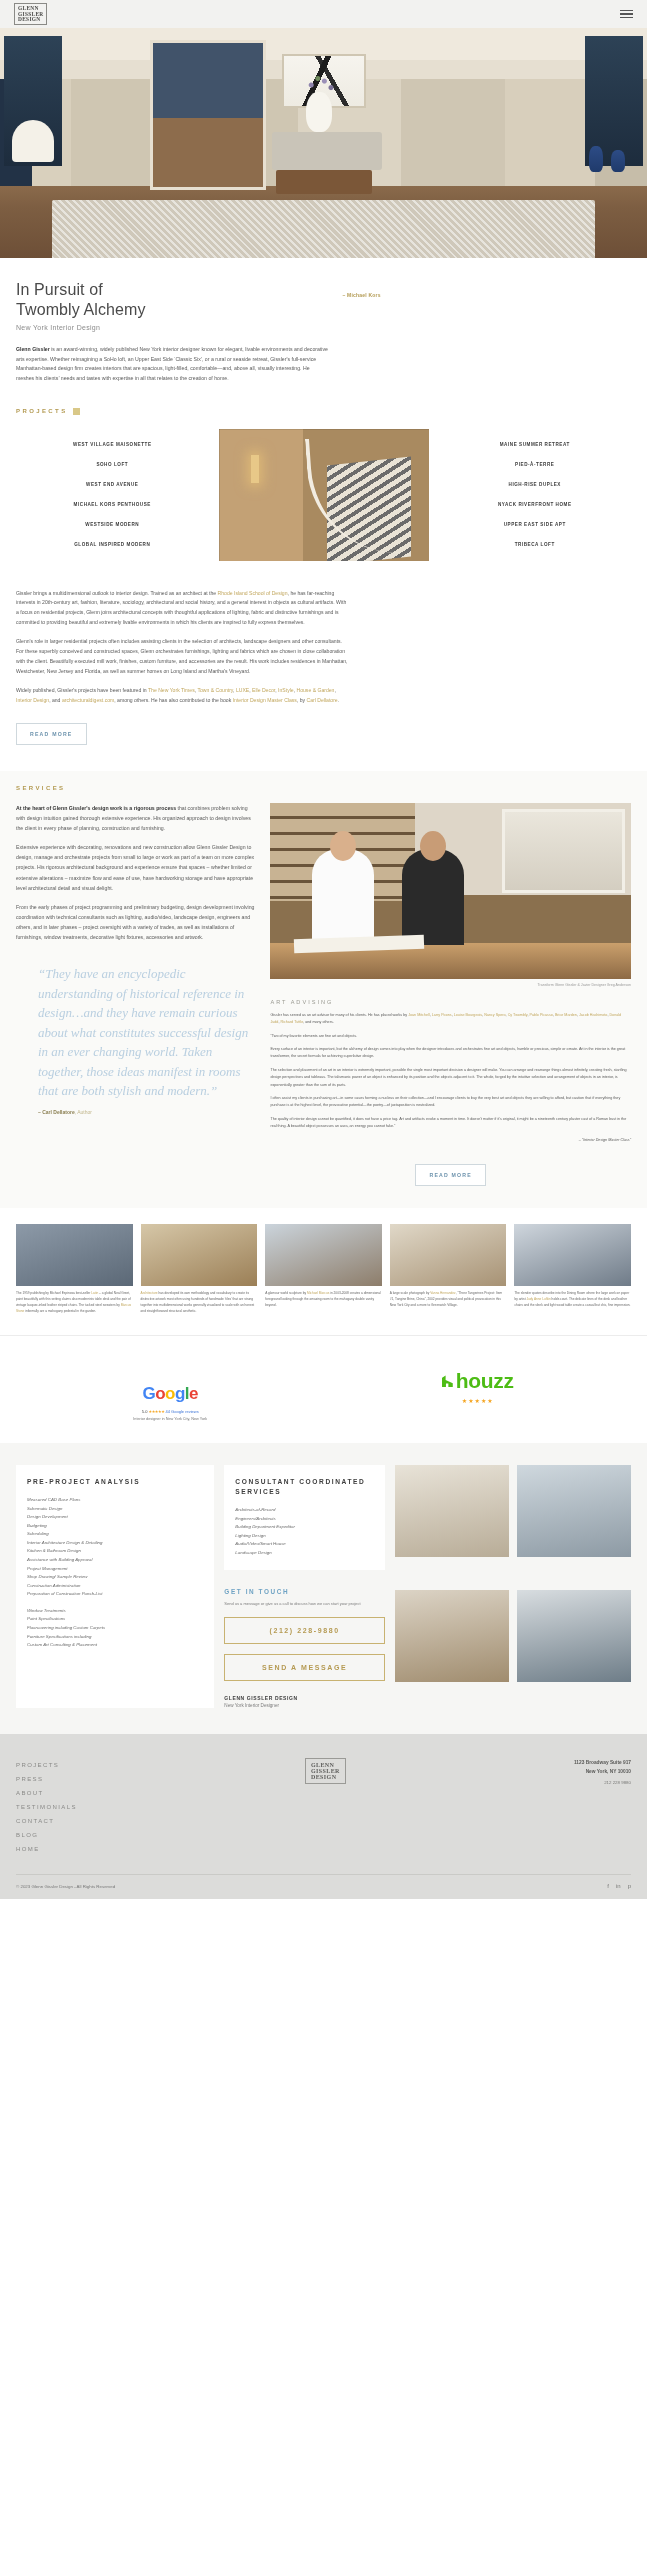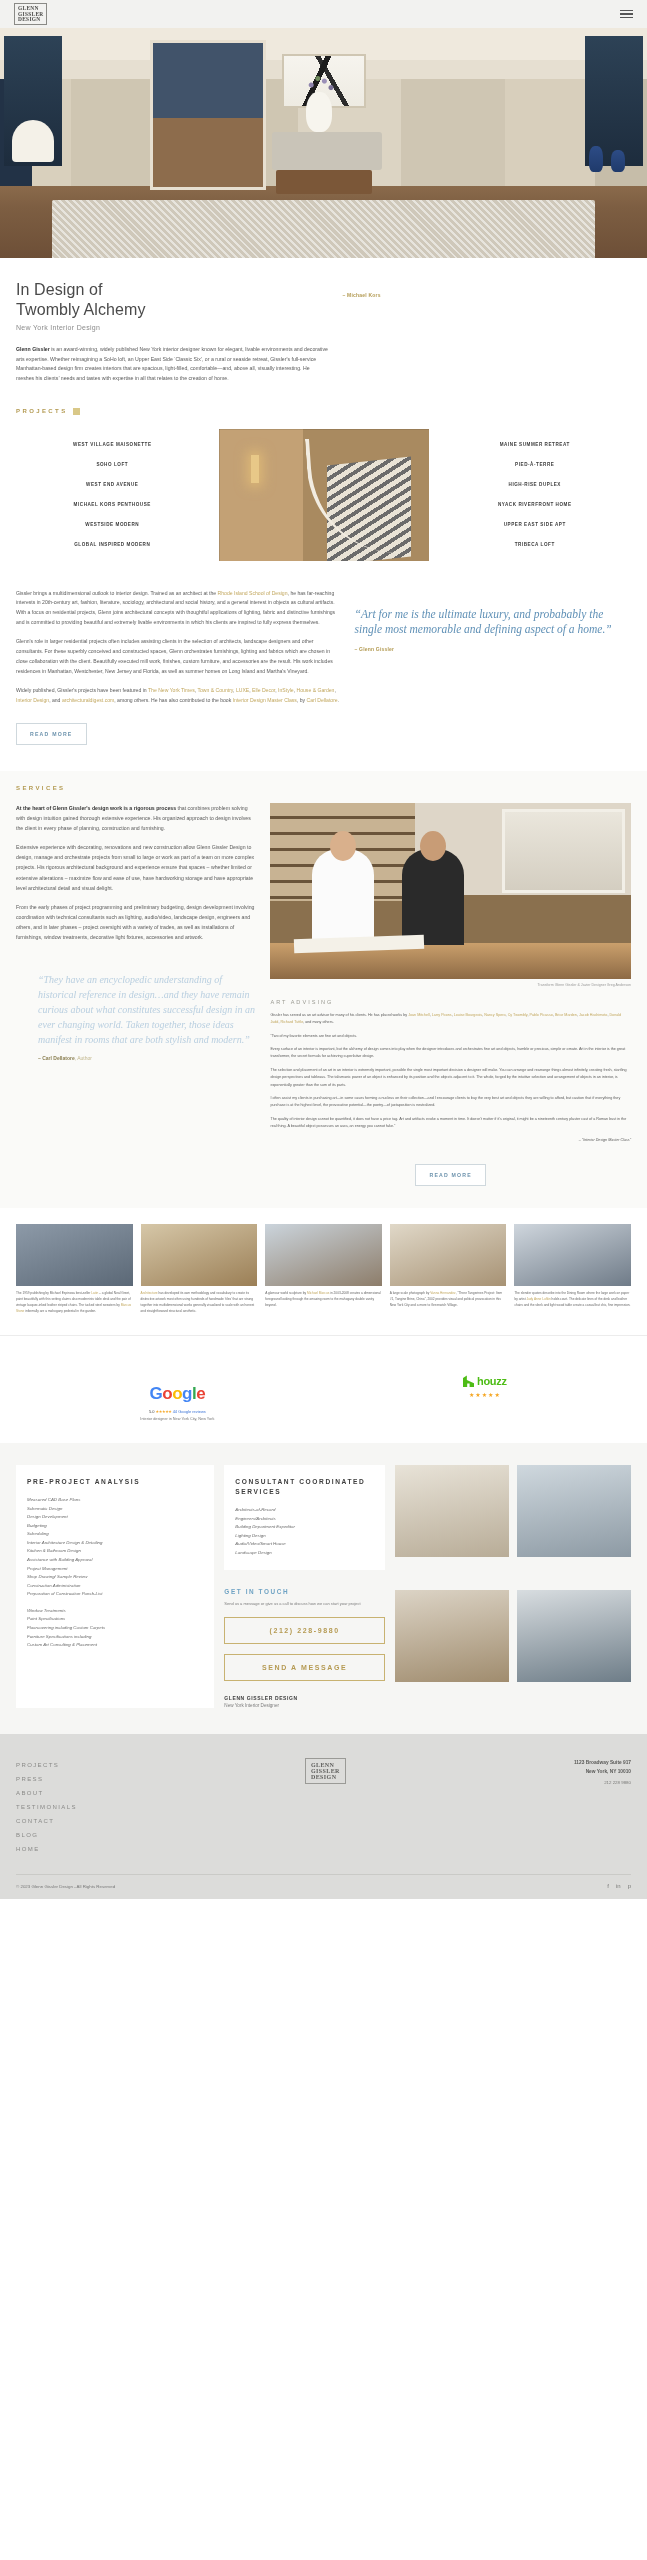--- a/index.html
+++ b/index.html
@@ -187,21 +187,21 @@
   
   .services { background: #fafaf8; padding: 14px 16px 22px 16px; }
   .services-grid { display: flex; gap: 14px; margin-top: 12px; }
   .serv-left { width: 40%; }
   .serv-right { width: 60%; }
   .serv-body { font-size: 5.2px; line-height: 1.95; color: #5a5a5a; }
   .serv-body p { margin-bottom: 9px; }
   .serv-body b { color: #333; font-weight: 700; }
   .serv-quote {
     font-family: "Liberation Serif", serif; font-style: italic;
-    font-size: 10px; line-height: 1.5; color: #b9cfe0; margin-top: 30px; padding-left: 22px;
+    font-size: 13px; line-height: 1.5; color: #b9cfe0; margin-top: 22px; padding-left: 22px;
   }
   .serv-quote-attr { font-size: 5px; color: #c2b68c; margin-top: 8px; padding-left: 22px; }
   .serv-quote-attr b { color: #8c8054; font-weight: 700; }
   .serv-photo {
     height: 176px; position: relative; overflow: hidden;
     background: linear-gradient(180deg,#ded6c8 0 52%, #8a704e 52% 100%);
   }
   .sp-shelf {
     position: absolute; left: 0; top: 0; width: 40%; height: 56%;
     background: repeating-linear-gradient(180deg,#c8b393 0 13px,#6a543a 13px 16px);
@@ -260,21 +260,21 @@
   }
   .rev-block { text-align: center; }
   .google-word { font-size: 17px; letter-spacing: -.5px; font-weight: 700; margin-top: 32px; }
   .google-word .b { color: #4285F4; } .google-word .r { color: #EA4335; }
   .google-word .y { color: #FBBC05; } .google-word .g { color: #34A853; }
   .rev-line { font-size: 4px; margin-top: 5px; color: #444; }
   .stars { color: #f5a623; letter-spacing: -.4px; }
   .rev-link { color: #3b73d6; }
   .rev-sub { font-size: 3.8px; color: #777; margin-top: 3px; }
   .houzz-word {
-    font-size: 11px; font-weight: 700; color: #4DBC15; letter-spacing: -.3px;
+    font-size: 21px; font-weight: 700; color: #4DBC15; letter-spacing: -.3px;
     display: flex; align-items: center; gap: 3px;
   }
   .houzz-mark { width: 11px; height: 13px; background: #4DBC15;
     clip-path: polygon(0 30%,35% 10%,35% 45%,100% 70%,100% 100%,60% 100%,60% 72%,38% 72%,38% 100%,0 100%); }
   .houzz-stars { color: #f5a623; font-size: 6px; margin-top: 4px; letter-spacing: 1px; }
 
   
   .contact-band { background: #f6f6f4; padding: 22px 16px 26px 16px; }
   .cb-grid { display: grid; grid-template-columns: 1.05fr .85fr 1.25fr; gap: 10px; }
   .card { background: #fff; padding: 12px 11px; }
@@ -359,21 +359,21 @@
       <div class="hero-lamp"></div>
       <div class="hero-blue1"></div>
       <div class="hero-blue2"></div>
       <div class="hero-rug"></div>
     </div>
   </div>
 
   <div class="intro">
     <div class="intro-left">
       <h1 class="title">
-        <span>In Design of</span><br>
+        <span>In Pursuit of</span><br>
         <span>Twombly Alchemy</span>
       </h1>
       <div class="subtitle">New York Interior Design</div>
       <div class="intro-body">
         <b>Glenn Gissler</b><span> is an award-winning, widely published New York interior designer known for elegant, livable environments and decorative arts expertise. Whether reimagining a SoHo loft, an Upper East Side ‘Classic Six’, or a rural or seaside retreat, Gissler's full-service Manhattan-based design firm creates interiors that are spacious, light-filled, comfortable—and, above all, visually interesting. He meshes his clients’ needs and tastes with expertise in all that relates to the creation of home.</span>
       </div>
     </div>
     <div class="intro-right">
       <div class="pull-attrib">– Michael Kors</div>
     </div>
@@ -416,24 +416,20 @@
       <div class="about-body">
         <p>
           <span>Gissler brings a multidimensional outlook to interior design. Trained as an architect at the </span><a href="#">Rhode Island School of Design</a><span>, he has far-reaching interests in 20th-century art, fashion, literature, sociology, architectural and social history, and a general interest in objects as cultural artifacts.  With a focus on residential projects, Glenn joins architectural concepts with thoughtful applications of lighting, fabric and distinctive furnishings and is committed to providing beautiful and extremely livable environments in which his clients are inspired to fully express themselves.</span>
         </p>
         <p>Glenn's role in larger residential projects often includes assisting clients in the selection of architects, landscape designers and other consultants. For these superbly conceived and constructed spaces, Glenn orchestrates furnishings, lighting and fabrics which are chosen in close collaboration with the client. Beautifully executed mill work, finishes, custom furniture, and accessories are the result. His work includes residences in Manhattan, Westchester, New Jersey and Florida, as well as summer homes on Long Island and Martha's Vineyard.</p>
         <p>
           <span>Widely published, Gissler's projects have been featured in </span><a href="#">The New York Times</a>, <a href="#">Town &amp; Country</a>, <a href="#">LUXE</a>, <a href="#">Elle Decor</a>, <a href="#">InStyle</a>, <a href="#">House &amp; Garden</a>, <a href="#">Interior Design</a><span>, and </span><a href="#">architecturaldigest.com</a><span>, among others. He has also contributed to the book </span><a href="#">Interior Design Master Class</a><span>, by </span><a href="#">Carl Dellatore</a><span>.</span>
         </p>
       </div>
       <div class="btn-outline">READ MORE</div>
-    </div>
-    <div class="about-right">
-      <div class="big-quote">“Art for me is the ultimate luxury, and probabably the single most memorable and defining aspect of a home.”</div>
-      <div class="pull-attrib">– Glenn Gissler</div>
     </div>
   </div>
 
   <div class="services">
     <div class="sect-label">
       <span>SERVICES</span>
     </div>
     <div class="services-grid">
       <div class="serv-left">
         <div class="serv-body">

